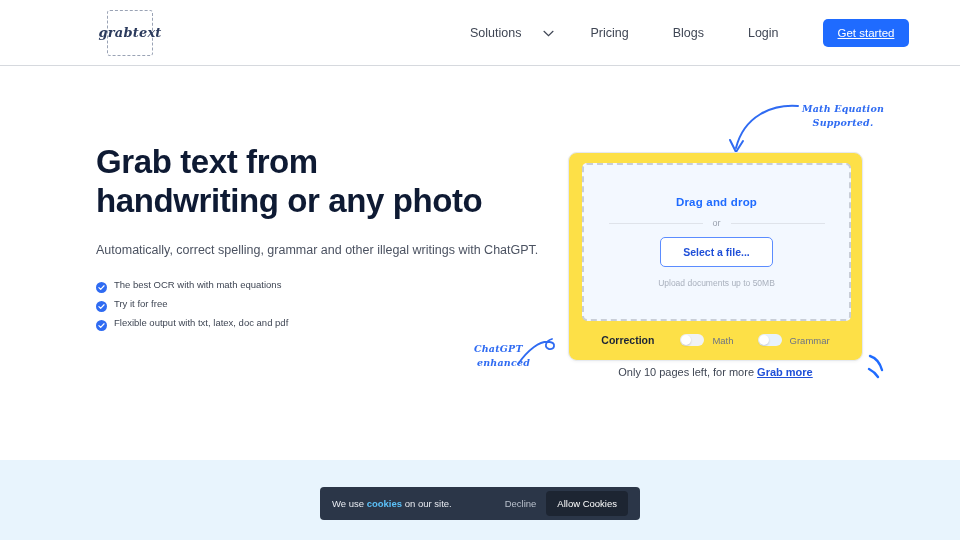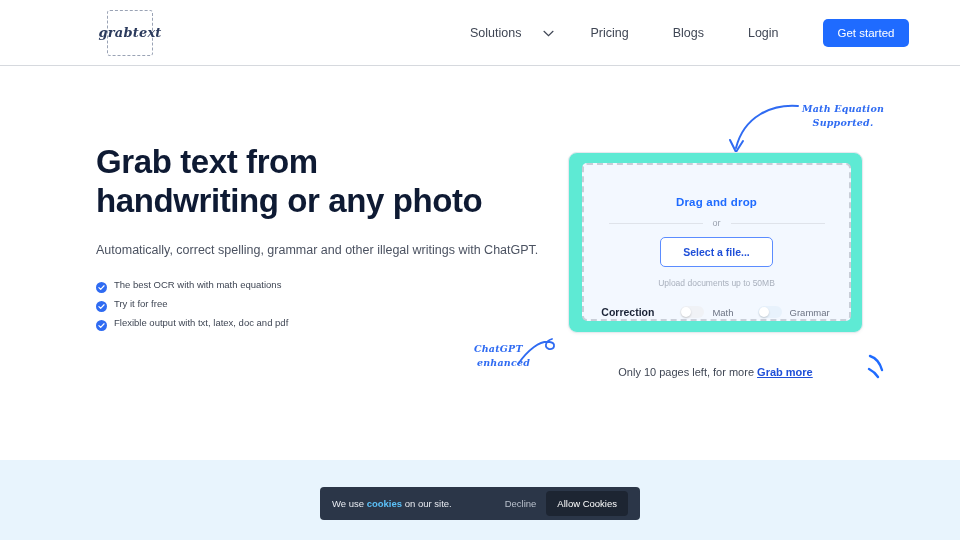--- a/index.html
+++ b/index.html
@@ -32,39 +32,39 @@
   .nav-item {
     font-size: 12.5px; color: #3f4654; margin-right: 44px; cursor: pointer;
     display: flex; align-items: center; white-space: nowrap;
   }
   .nav-item.solutions { margin-right: 36px; }
   .caret { margin-left: 22px; display: inline-block; }
   .caret svg { display: block; }
   .cta {
     background: #1f6bff; color: #fff; font-size: 11.5px;
     padding: 8px 15px; border-radius: 5px; border: none; cursor: pointer;
-    font-family: "Liberation Sans", sans-serif; white-space: nowrap;
+    font-family: "Liberation Sans", sans-serif; white-space: nowrap; text-decoration: underline;
   }
 
   
   .hero-left { position: absolute; left: 96px; top: 143px; width: 470px; }
   .hero-title {
     font-size: 33px; font-weight: bold; color: #0e1a33;
     line-height: 1.18; letter-spacing: -0.4px;
   }
   .hero-sub { margin-top: 22px; font-size: 12.5px; color: #4b5261; }
   .bullets { margin-top: 22px; }
   .bullet { display: flex; align-items: center; margin-bottom: 8px; }
   .bullet-icon { width: 11px; height: 11px; margin-right: 7px; flex: 0 0 auto; }
   .bullet-text { font-size: 9.5px; color: #3f4654; }
 
   
   .card {
-    position: absolute; left: 568px; top: 152px; width: 295px; height: 181px;
-    background: #5eead4; border: 1px solid #e6e9ef; border-radius: 9px;
+    position: absolute; left: 568px; top: 152px; width: 295px; height: 209px;
+    background: #fde047; border: 1px solid #e6e9ef; border-radius: 9px;
     box-shadow: 0 1px 3px rgba(20,30,60,.05);
   }
   .dropzone {
     position: absolute; left: 13px; top: 10px; width: 269px; height: 158px;
     background: #f3f8ff; border: 2px dashed #c9ced8; border-radius: 5px;
     display: flex; flex-direction: column; align-items: center; justify-content: center;
   }
   .drag-title { font-size: 11.5px; font-weight: bold; color: #1f6bff; letter-spacing: .2px; }
   .or-row { display: flex; align-items: center; width: 216px; margin: 10px 0 9px 0; }
   .or-line { flex: 1; height: 1px; background: #dfe3ea; }

